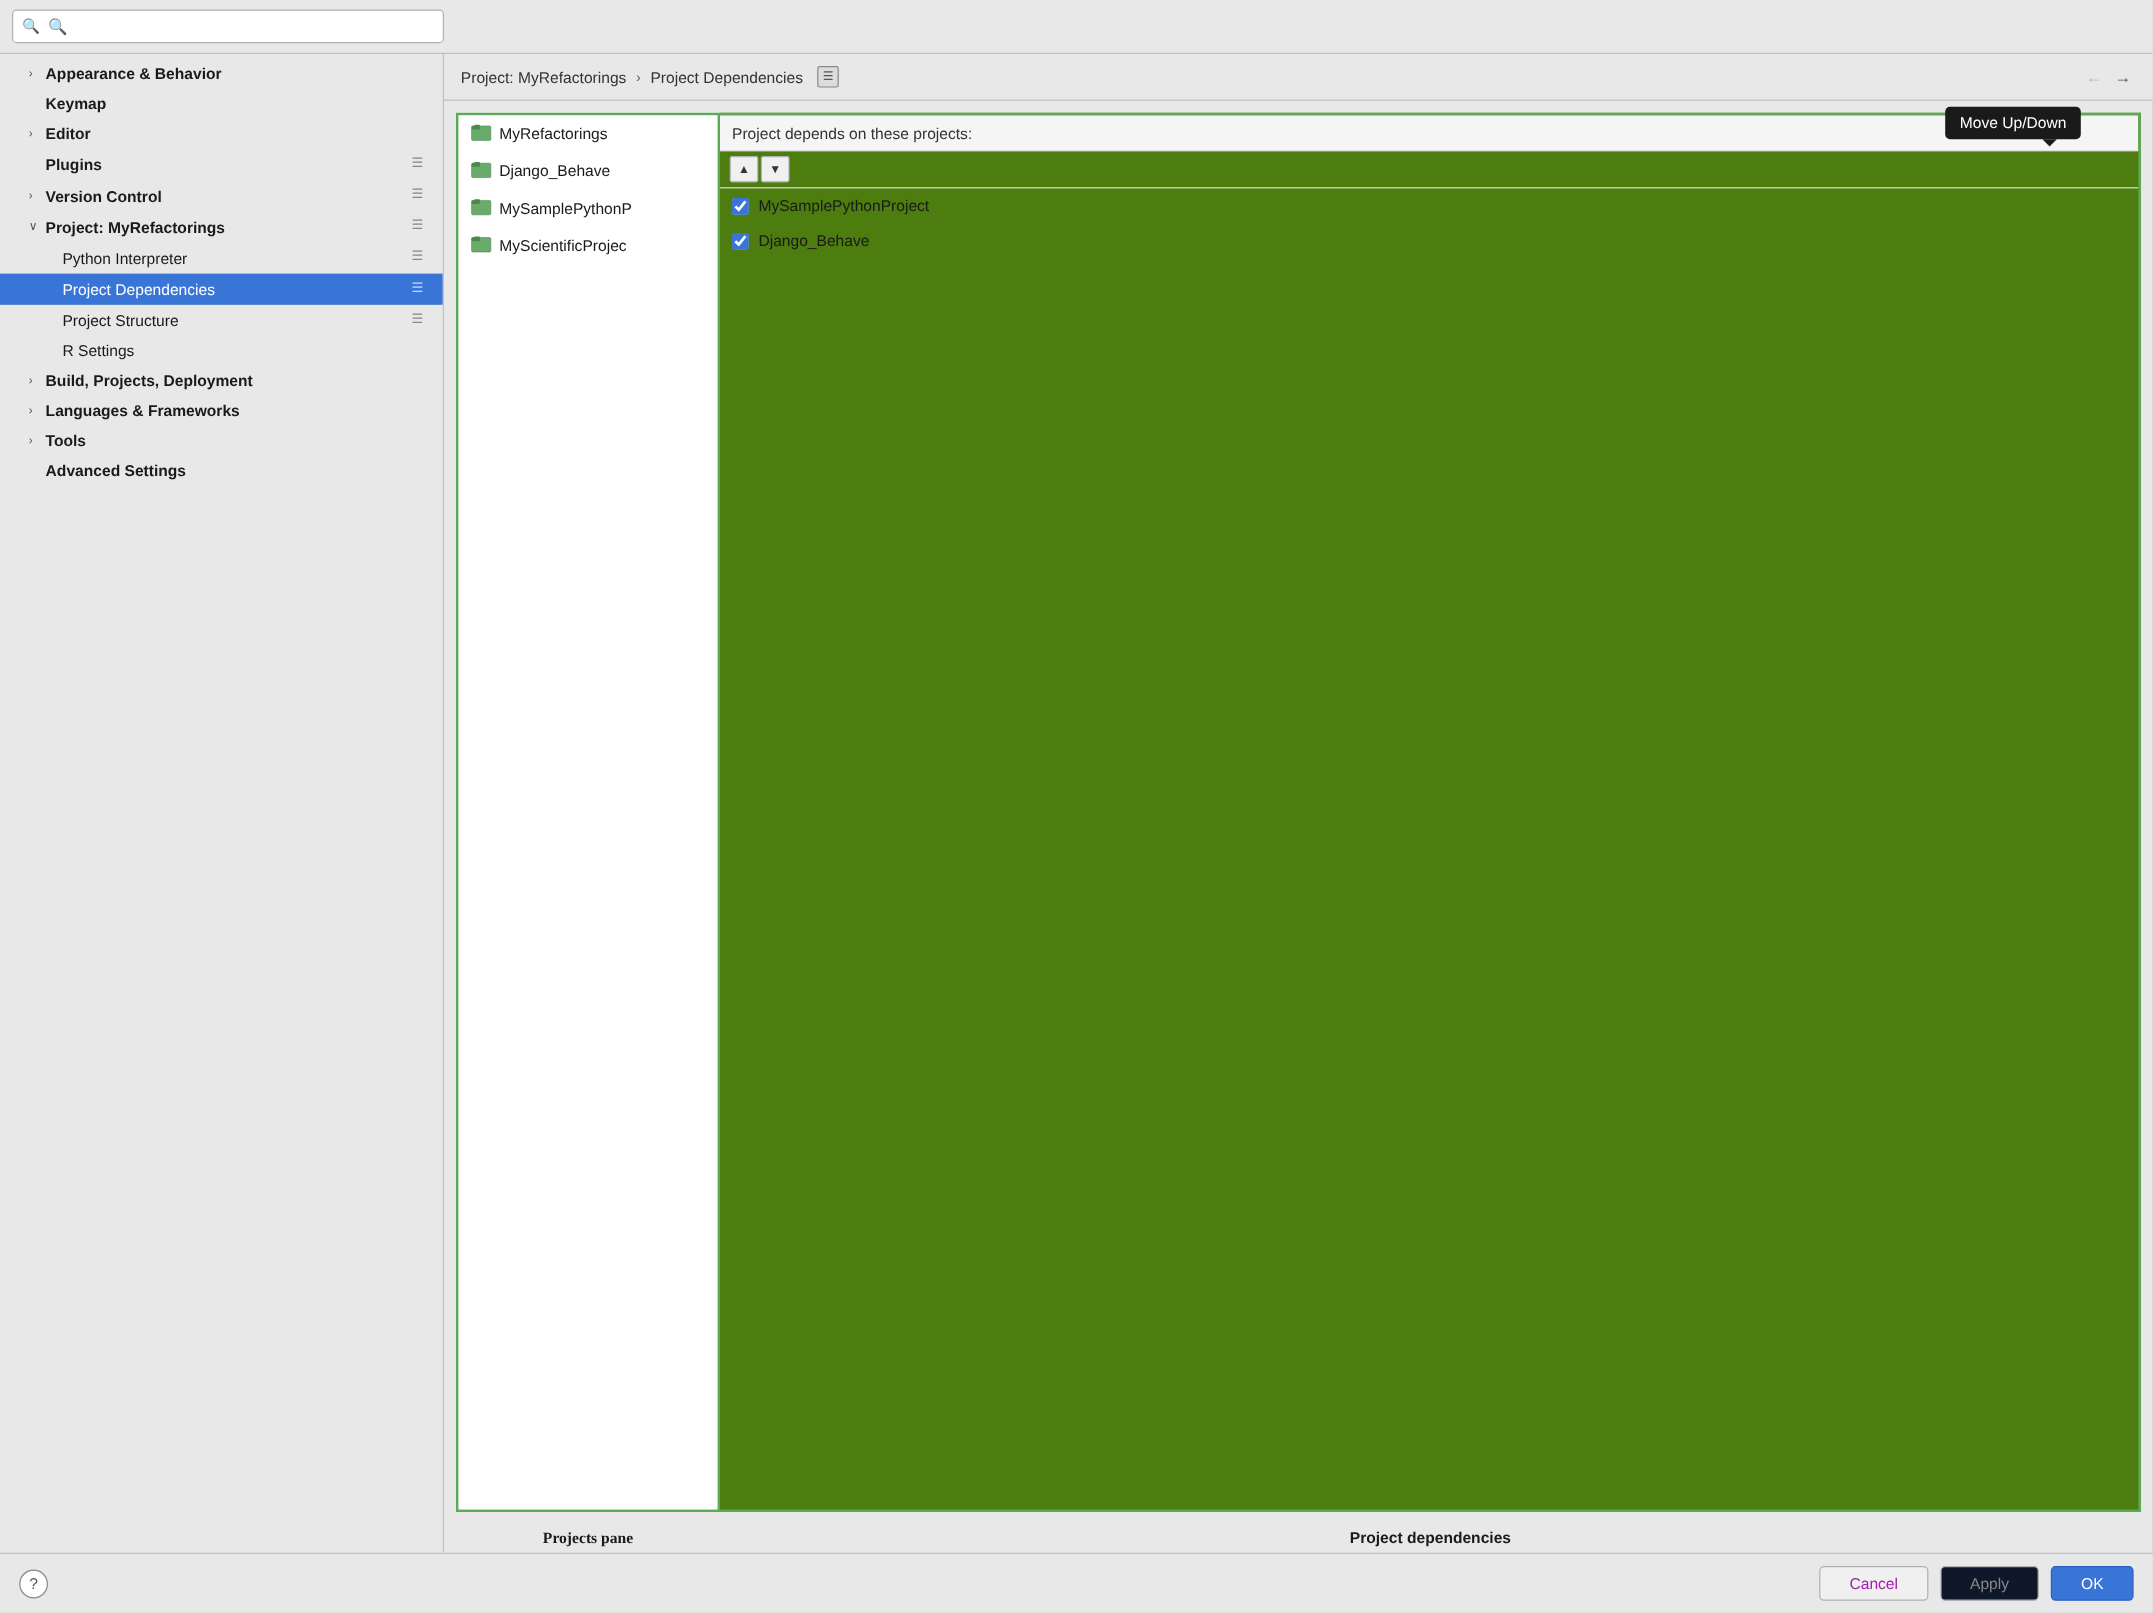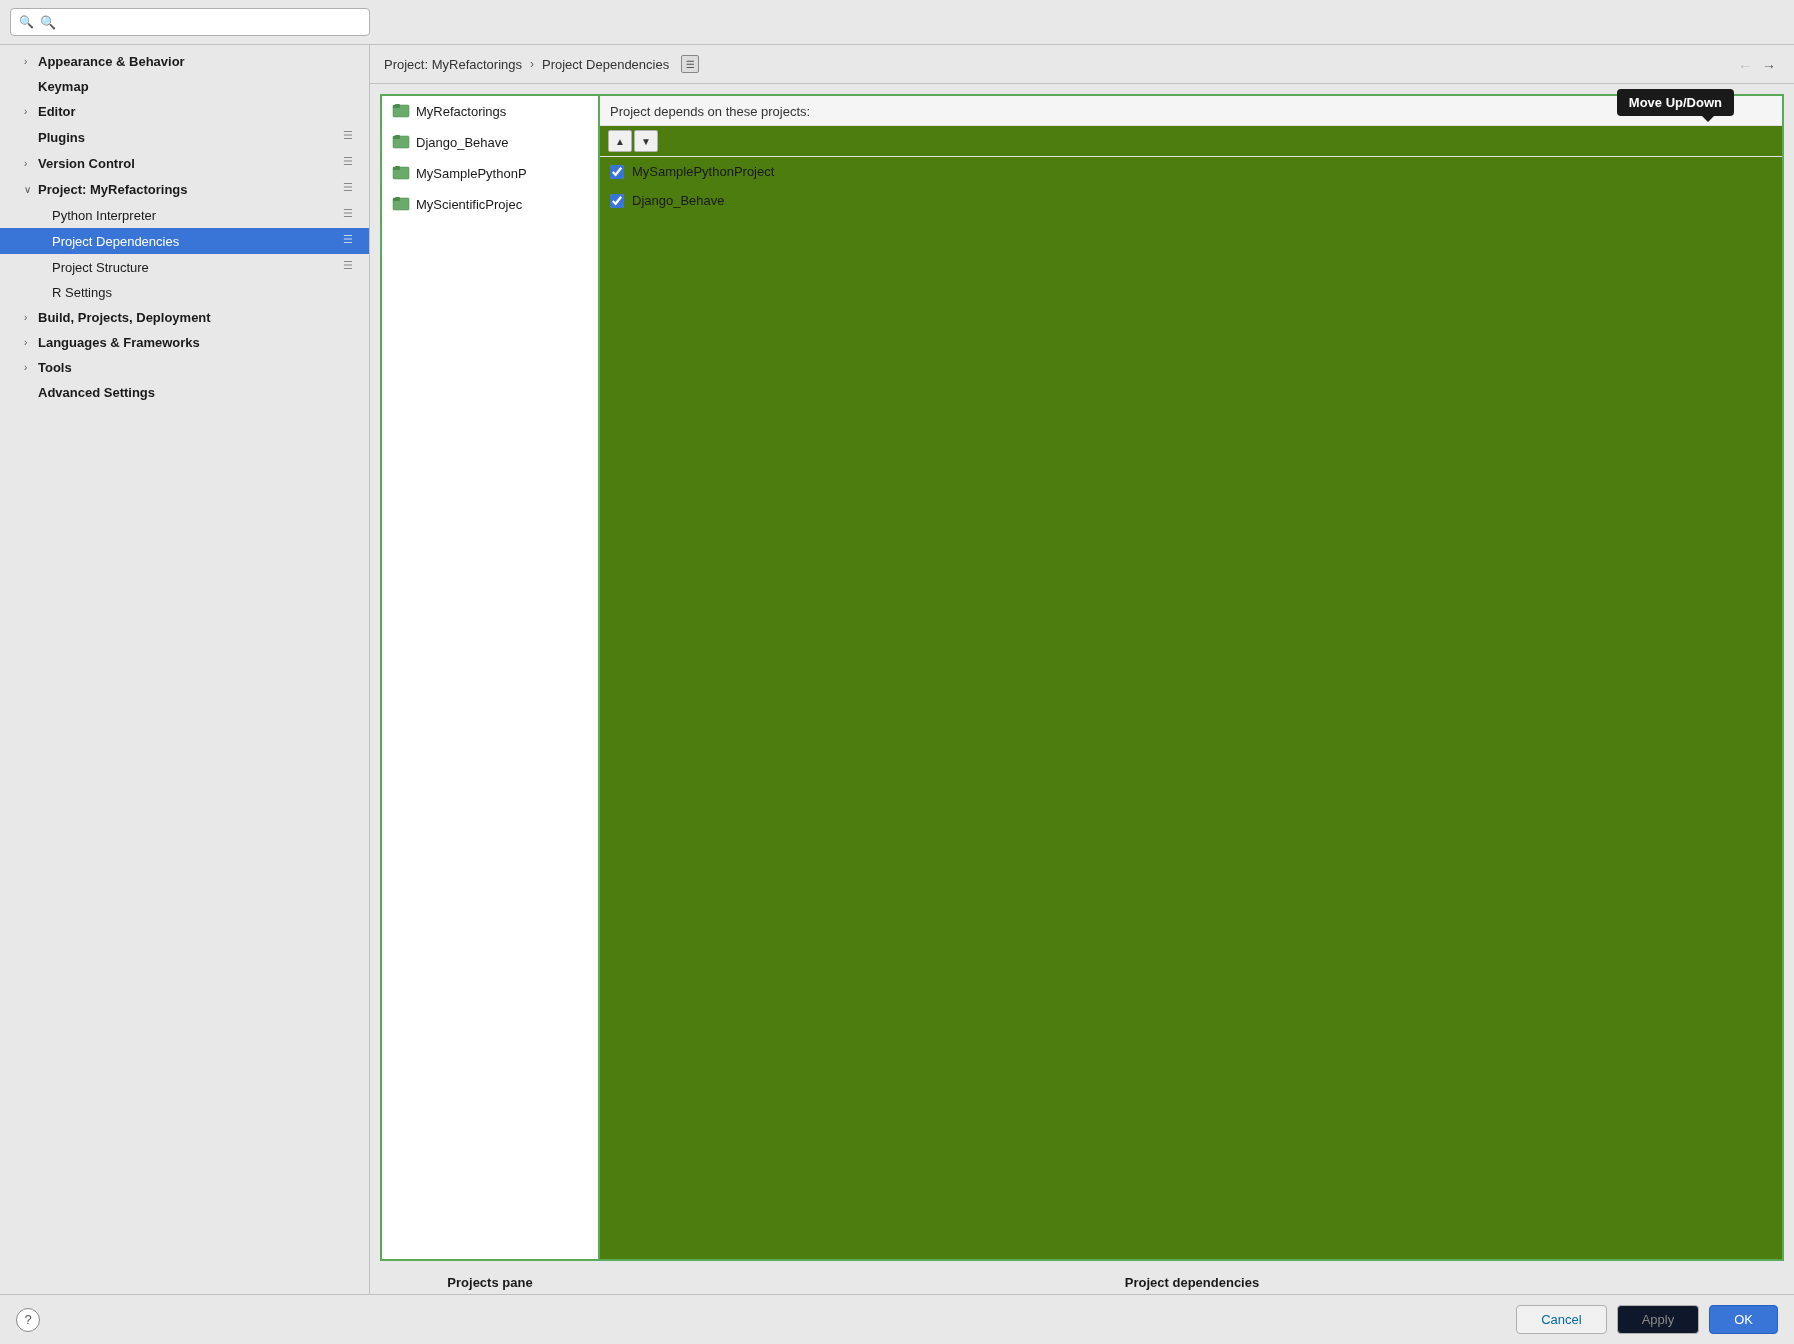--- a/index.html
+++ b/index.html
@@ -173,21 +173,21 @@
     .nav-btn.disabled { color: #bbb; cursor: default; }
 
     
     .tooltip-label {
       position: absolute;
       top: 44px;
       right: 60px;
       background: #1a1a1a;
       color: white;
       font-size: 13px;
-      font-weight: bold;
+      font-weight: normal;
       padding: 6px 12px;
       border-radius: 4px;
       white-space: nowrap;
       z-index: 100;
     }
     .tooltip-label::after {
       content: '';
       position: absolute;
       bottom: -6px;
       right: 20px;
@@ -298,20 +298,21 @@
     }
     .bottom-label {
       font-size: 13px;
       font-weight: bold;
       color: #1a1a1a;
       text-align: center;
     }
     .bottom-label-projects {
       width: 220px;
       padding: 4px 0;
+      font-family: Liberation Serif, serif;
     }
     .bottom-label-deps {
       flex: 1;
       padding: 4px 0;
     }
 
     
     .footer {
       display: flex;
       align-items: center;
@@ -337,21 +338,21 @@
       background: white;
     }
 
     .footer-btn {
       padding: 6px 24px;
       border-radius: 4px;
       font-size: 13px;
       cursor: pointer;
       border: 1px solid #b0b0b0;
       background: #f0f0f0;
-      color: #0369a1;
+      color: #a21caf;
     }
     .footer-btn.apply {
       background: #0f172a;
       color: #888;
       cursor: default;
     }
     .footer-btn.ok {
       background: #3875d7;
       color: white;
       border-color: #2860c0;

